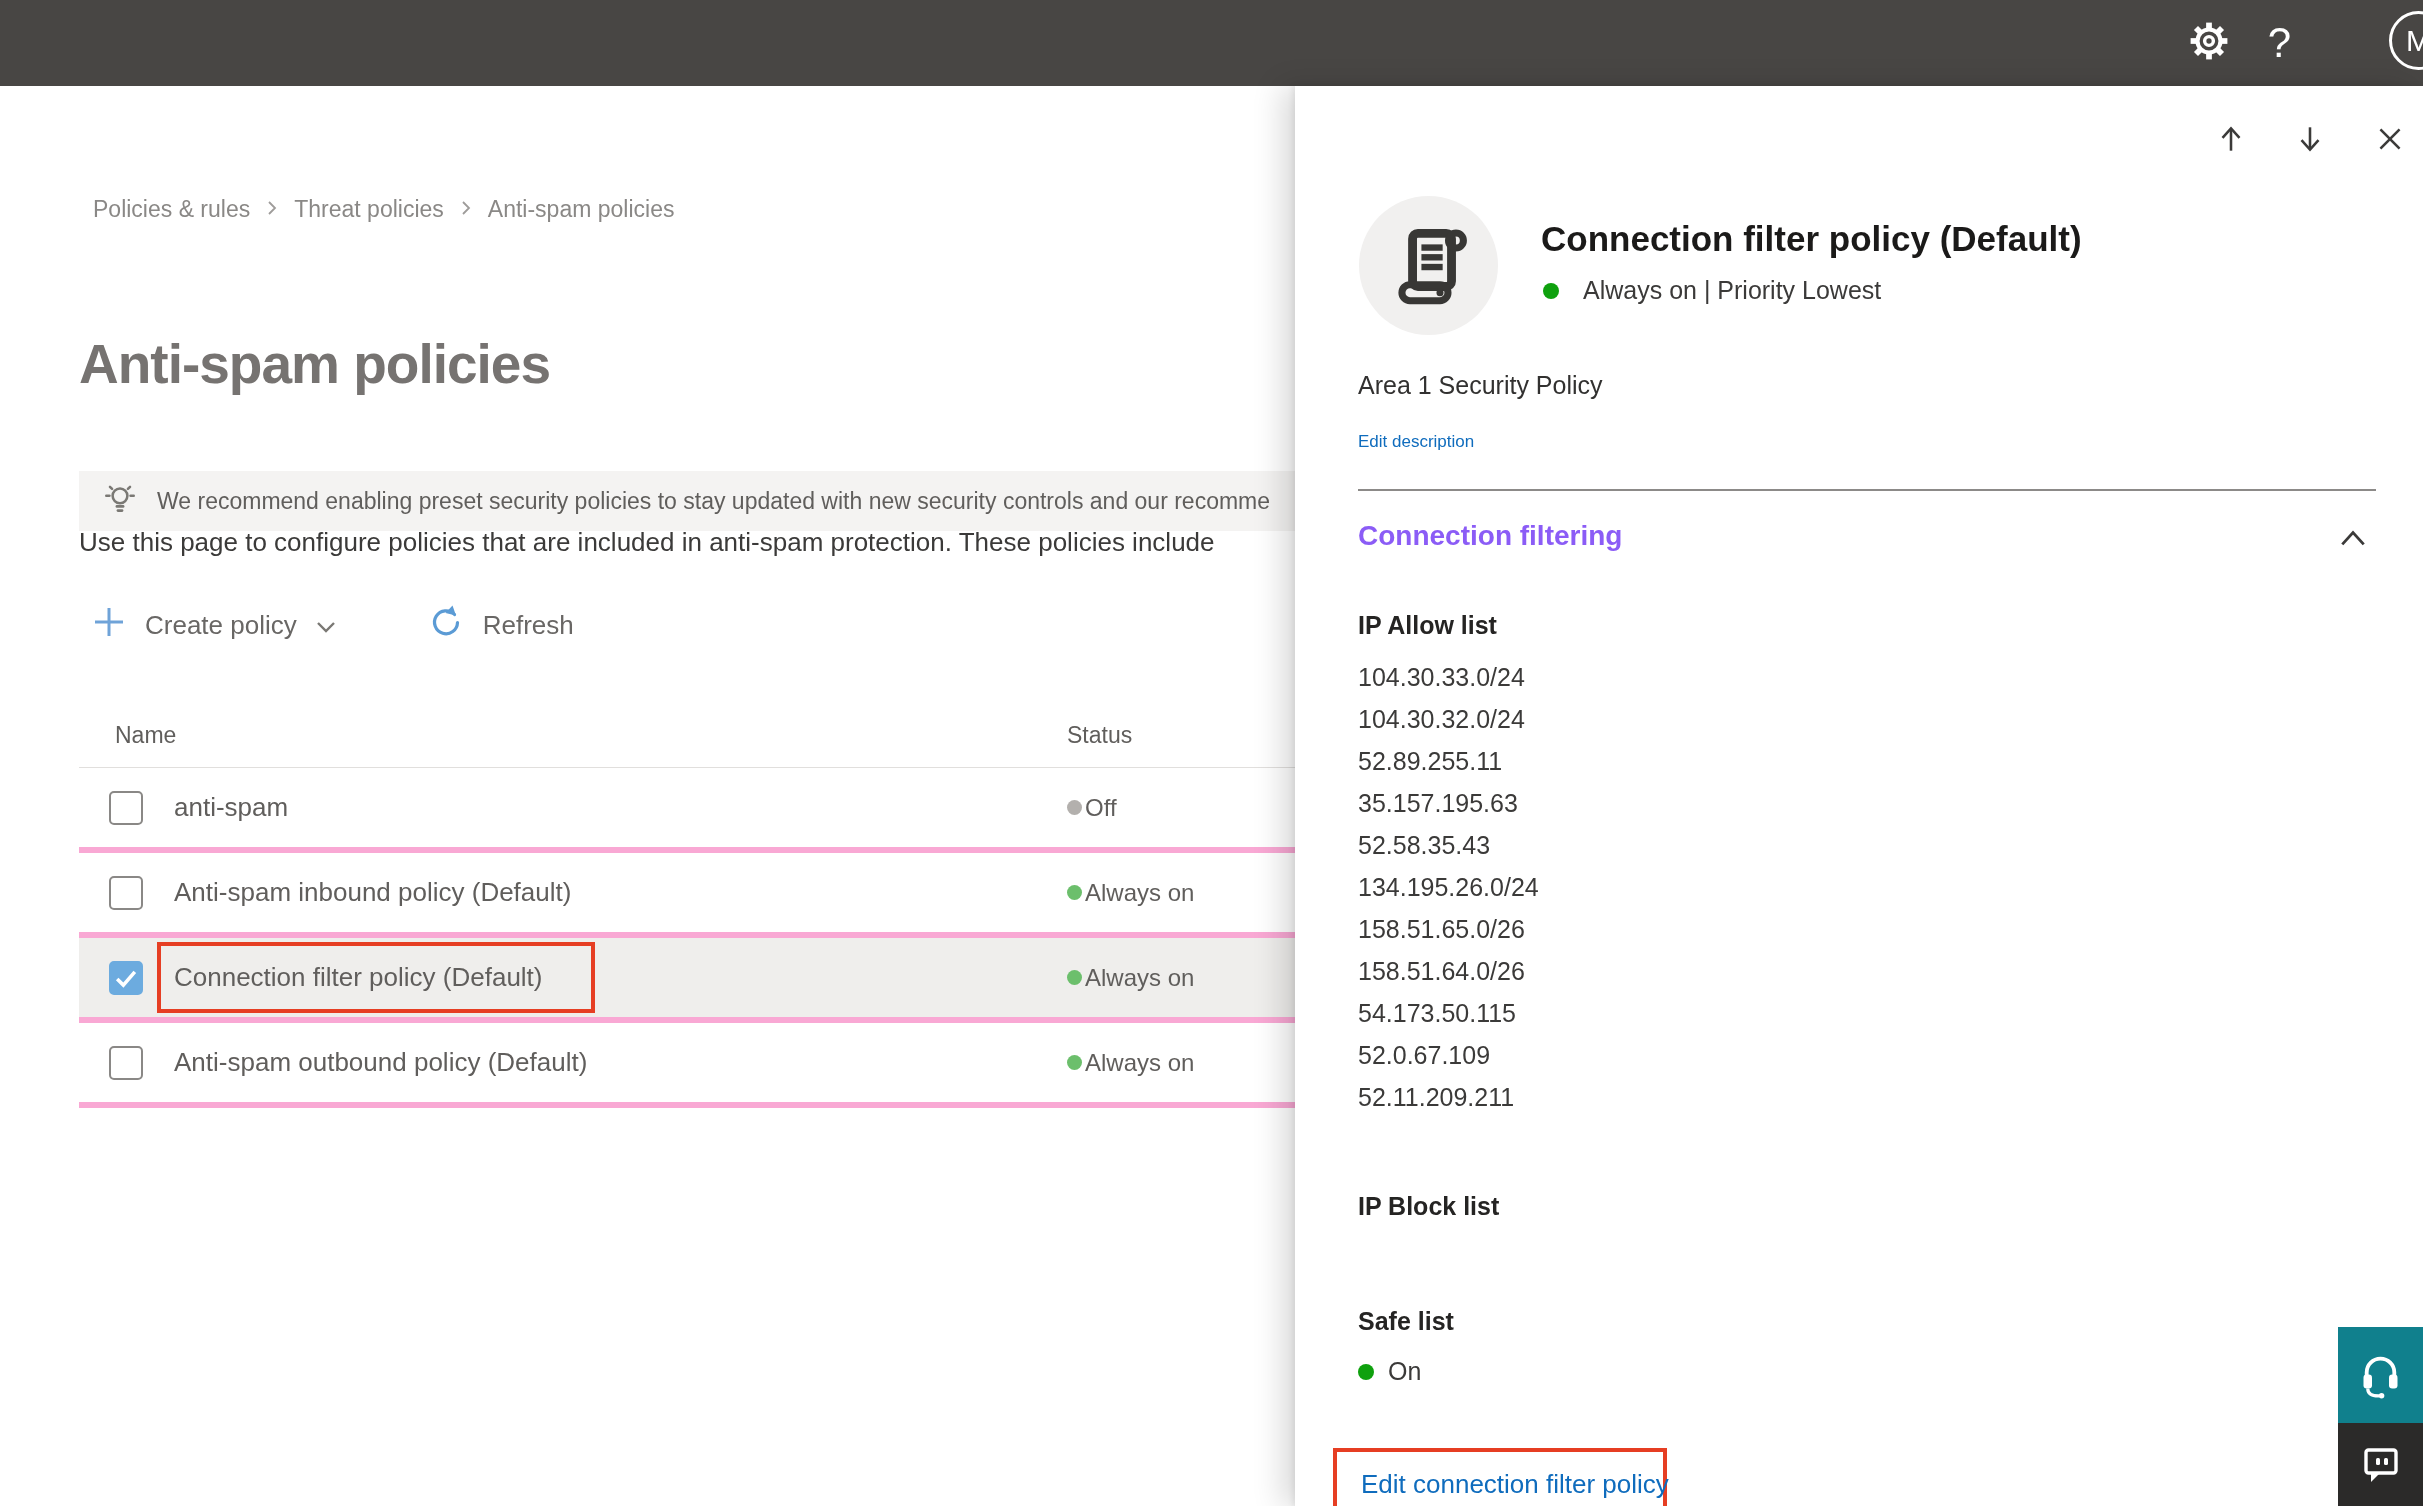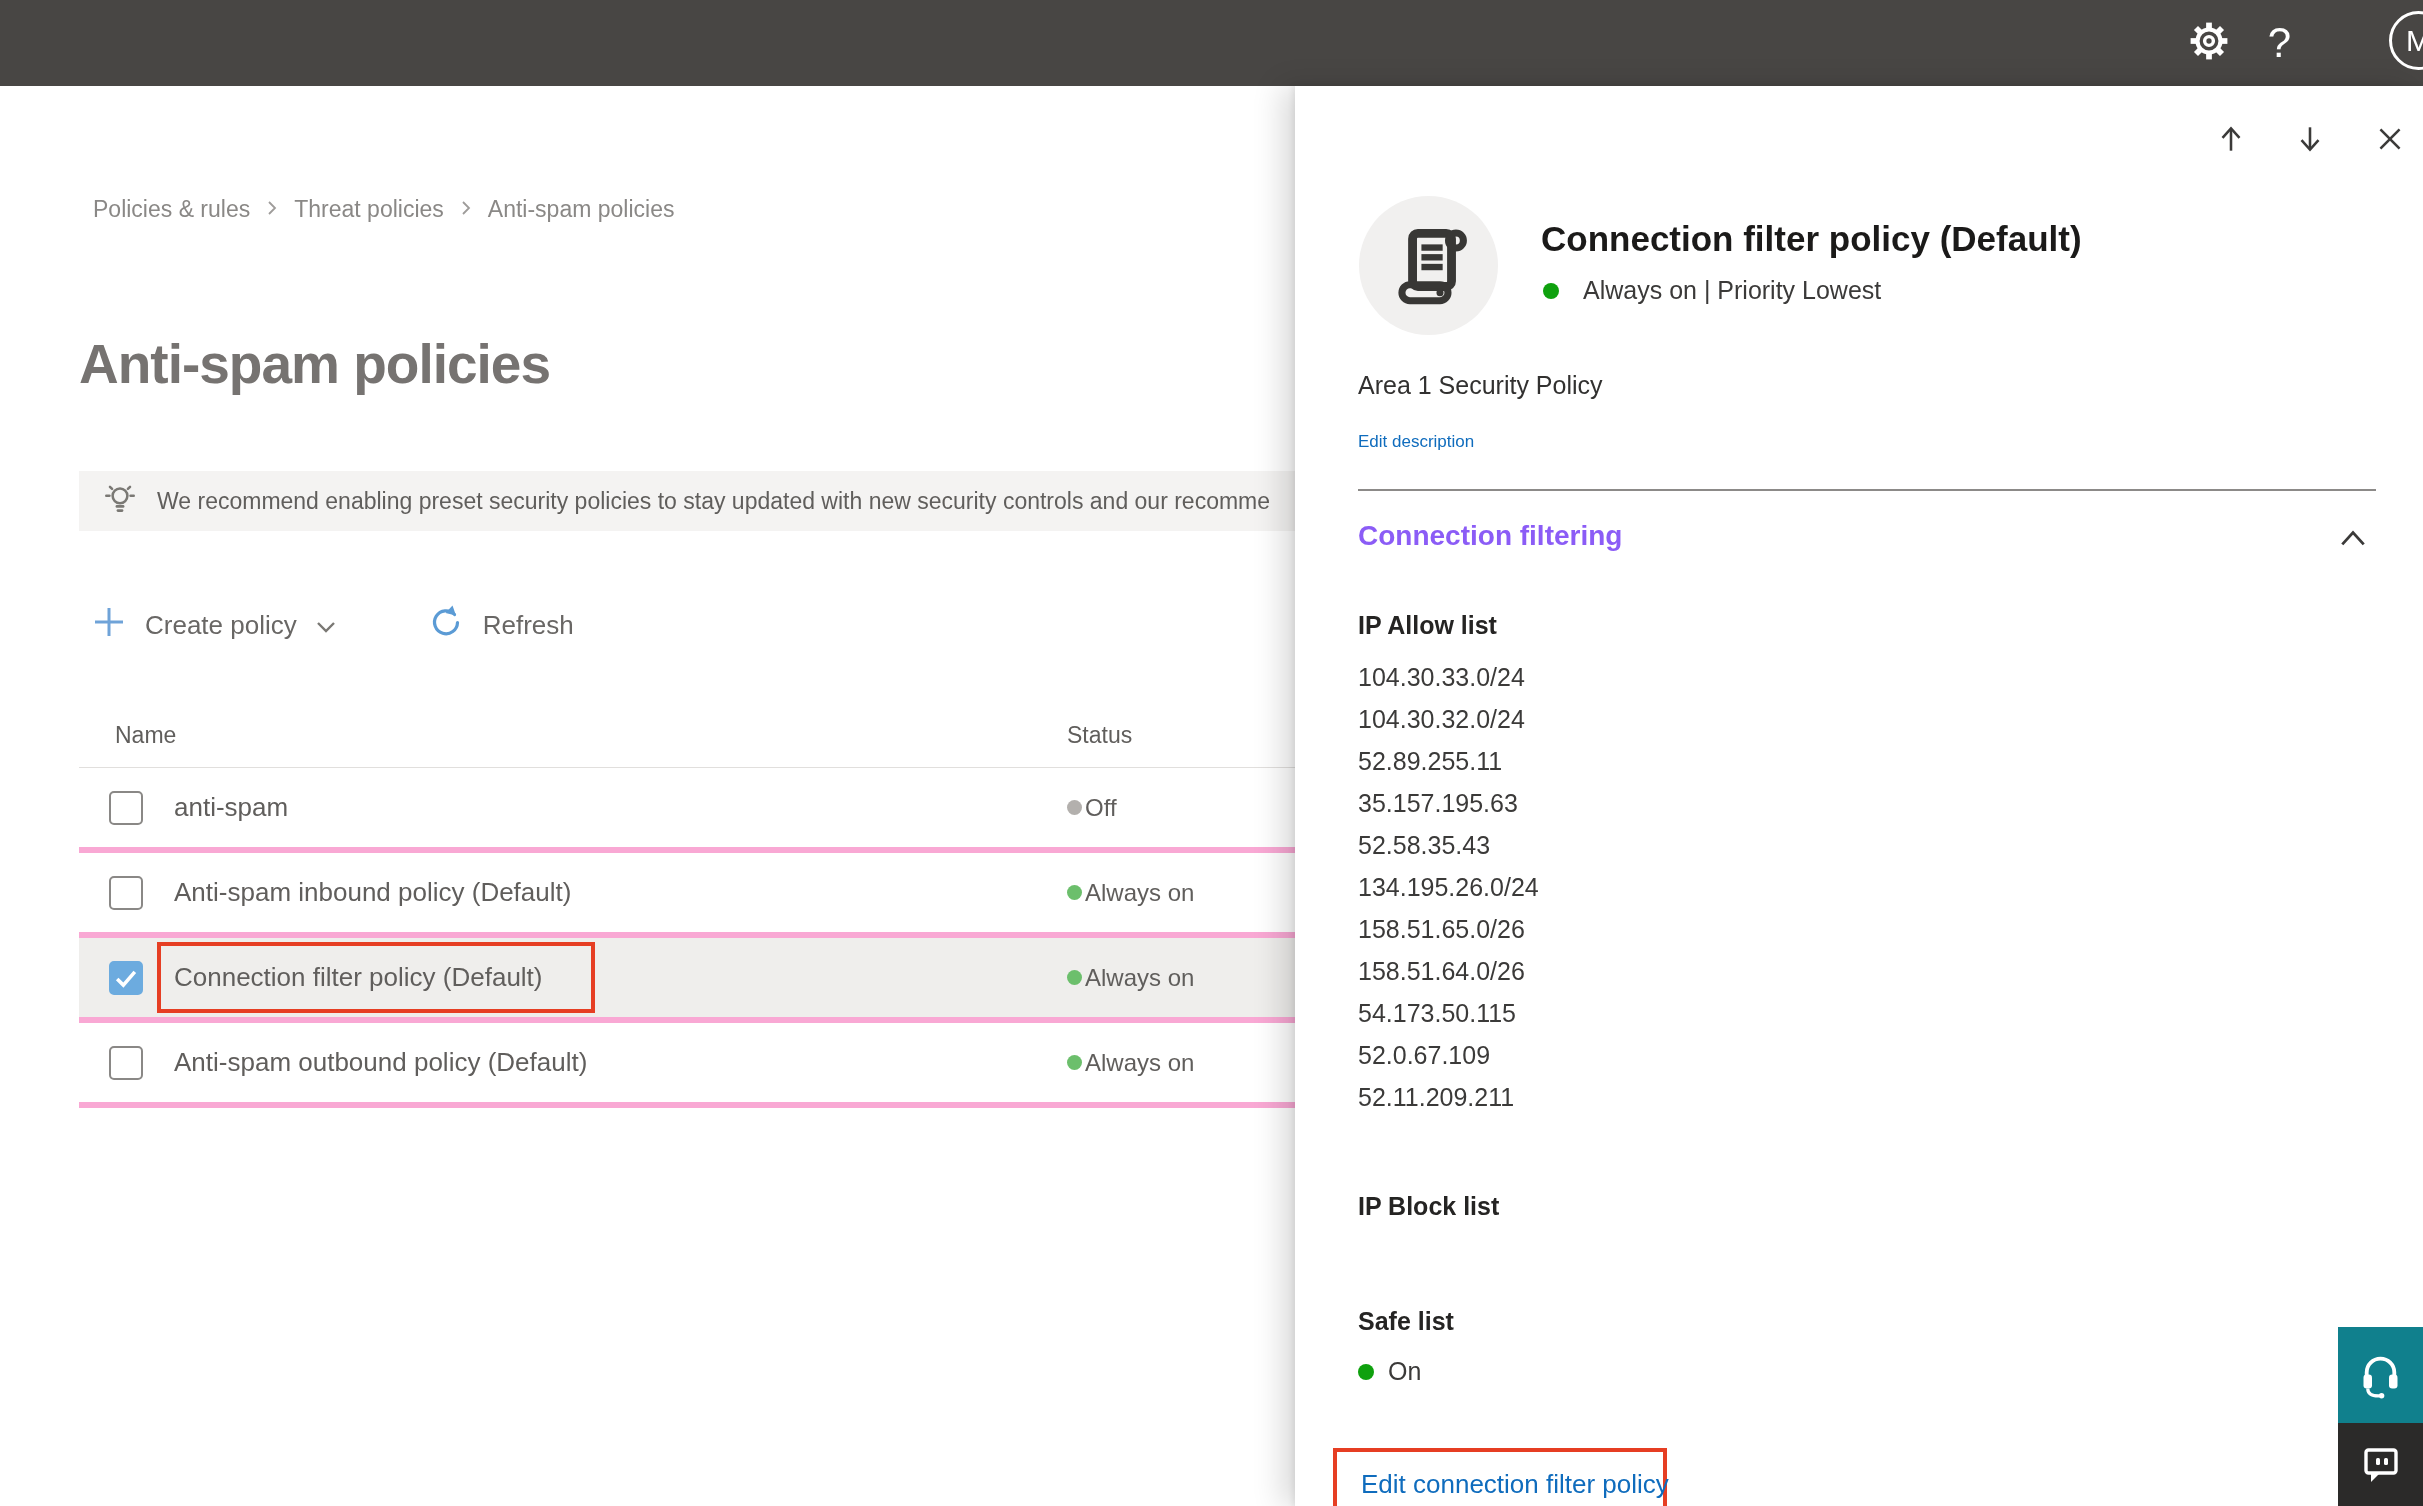--- a/index.html
+++ b/index.html
@@ -154,20 +154,21 @@
           <line x1="5" y1="15" x2="8" y2="15"></line>
           <line x1="28" y1="15" x2="31" y2="15"></line>
           <line x1="8.5" y1="6.5" x2="10.5" y2="8.5"></line>
           <line x1="27.5" y1="6.5" x2="25.5" y2="8.5"></line>
         </g>
       </svg>
     </span>
     <span class="banner-text">We recommend enabling preset security policies to stay updated with new security controls and our recomme</span>
   </div>
 
+  <p class="page-desc">Use this page to configure policies that are included in anti-spam protection. These policies include</p>
 
   <div class="toolbar">
     <div class="tool-btn">
       <span>
         <svg width="36" height="36" viewBox="0 0 36 36">
             <g stroke="#6fa3d8" stroke-width="3">
               <line x1="18" y1="4" x2="18" y2="32"></line>
               <line x1="4" y1="18" x2="32" y2="18"></line>
             </g>
           </svg>

